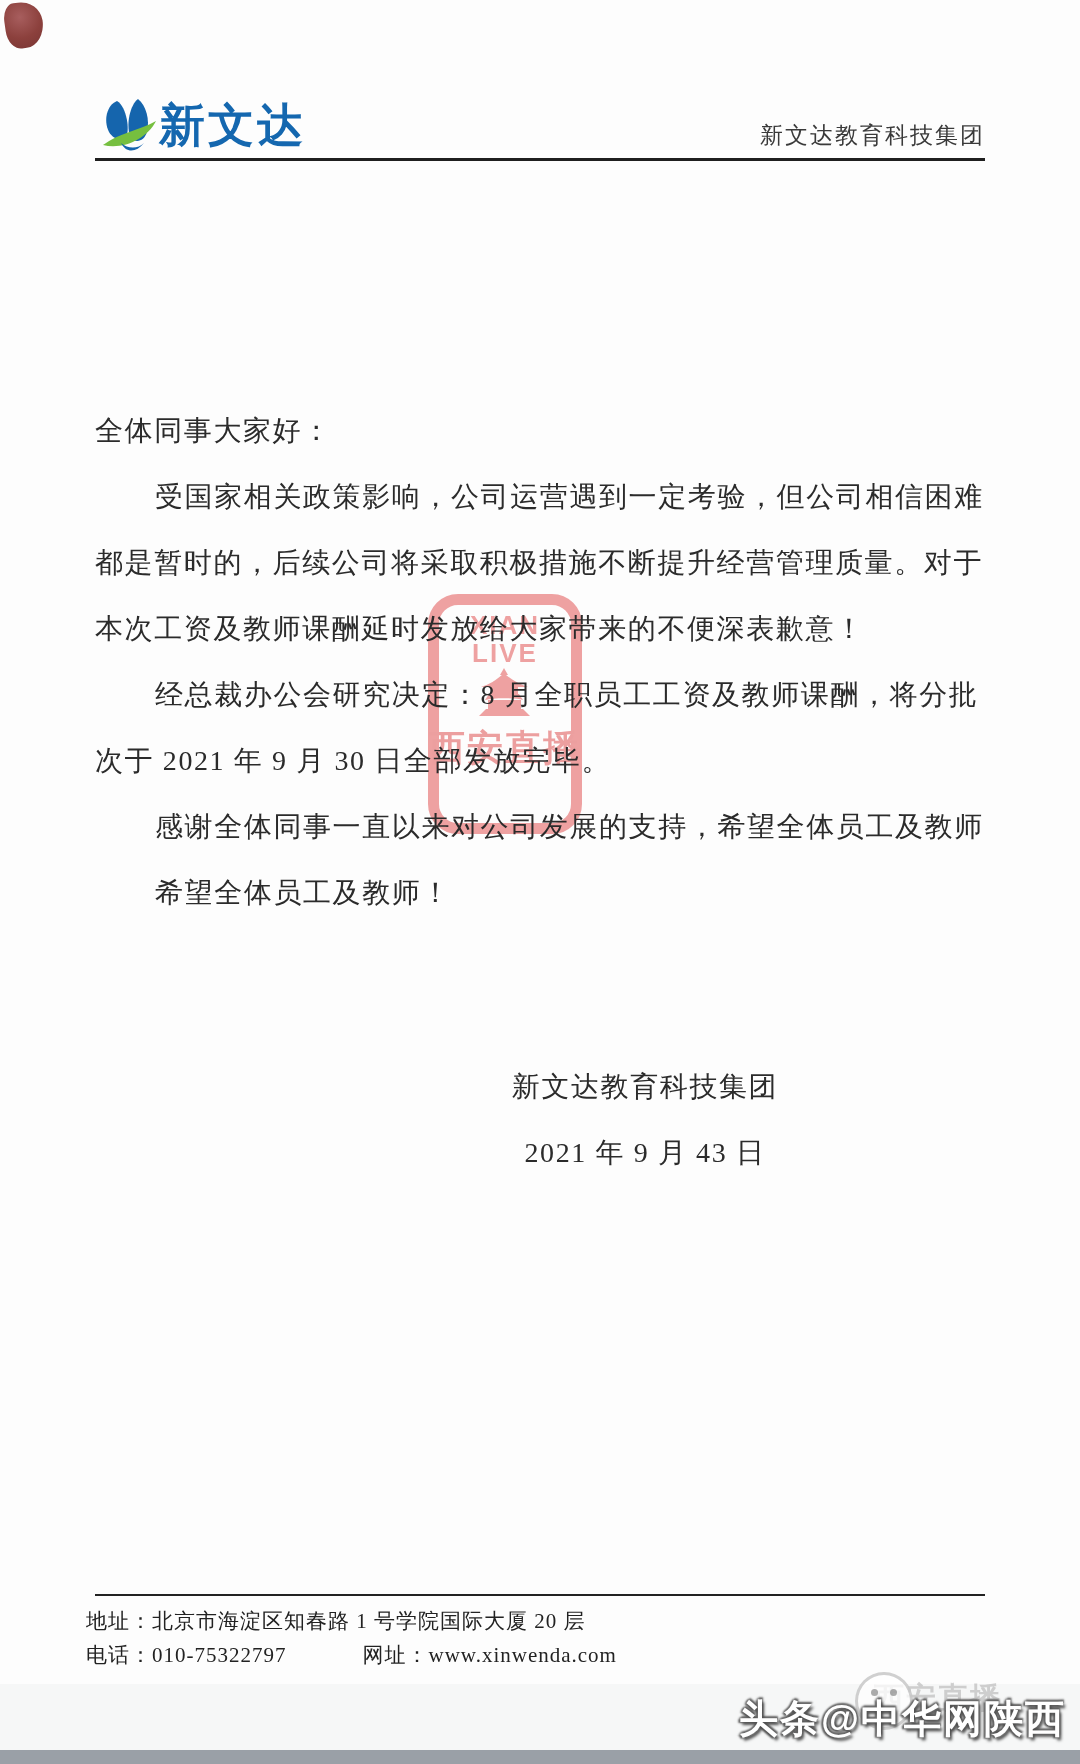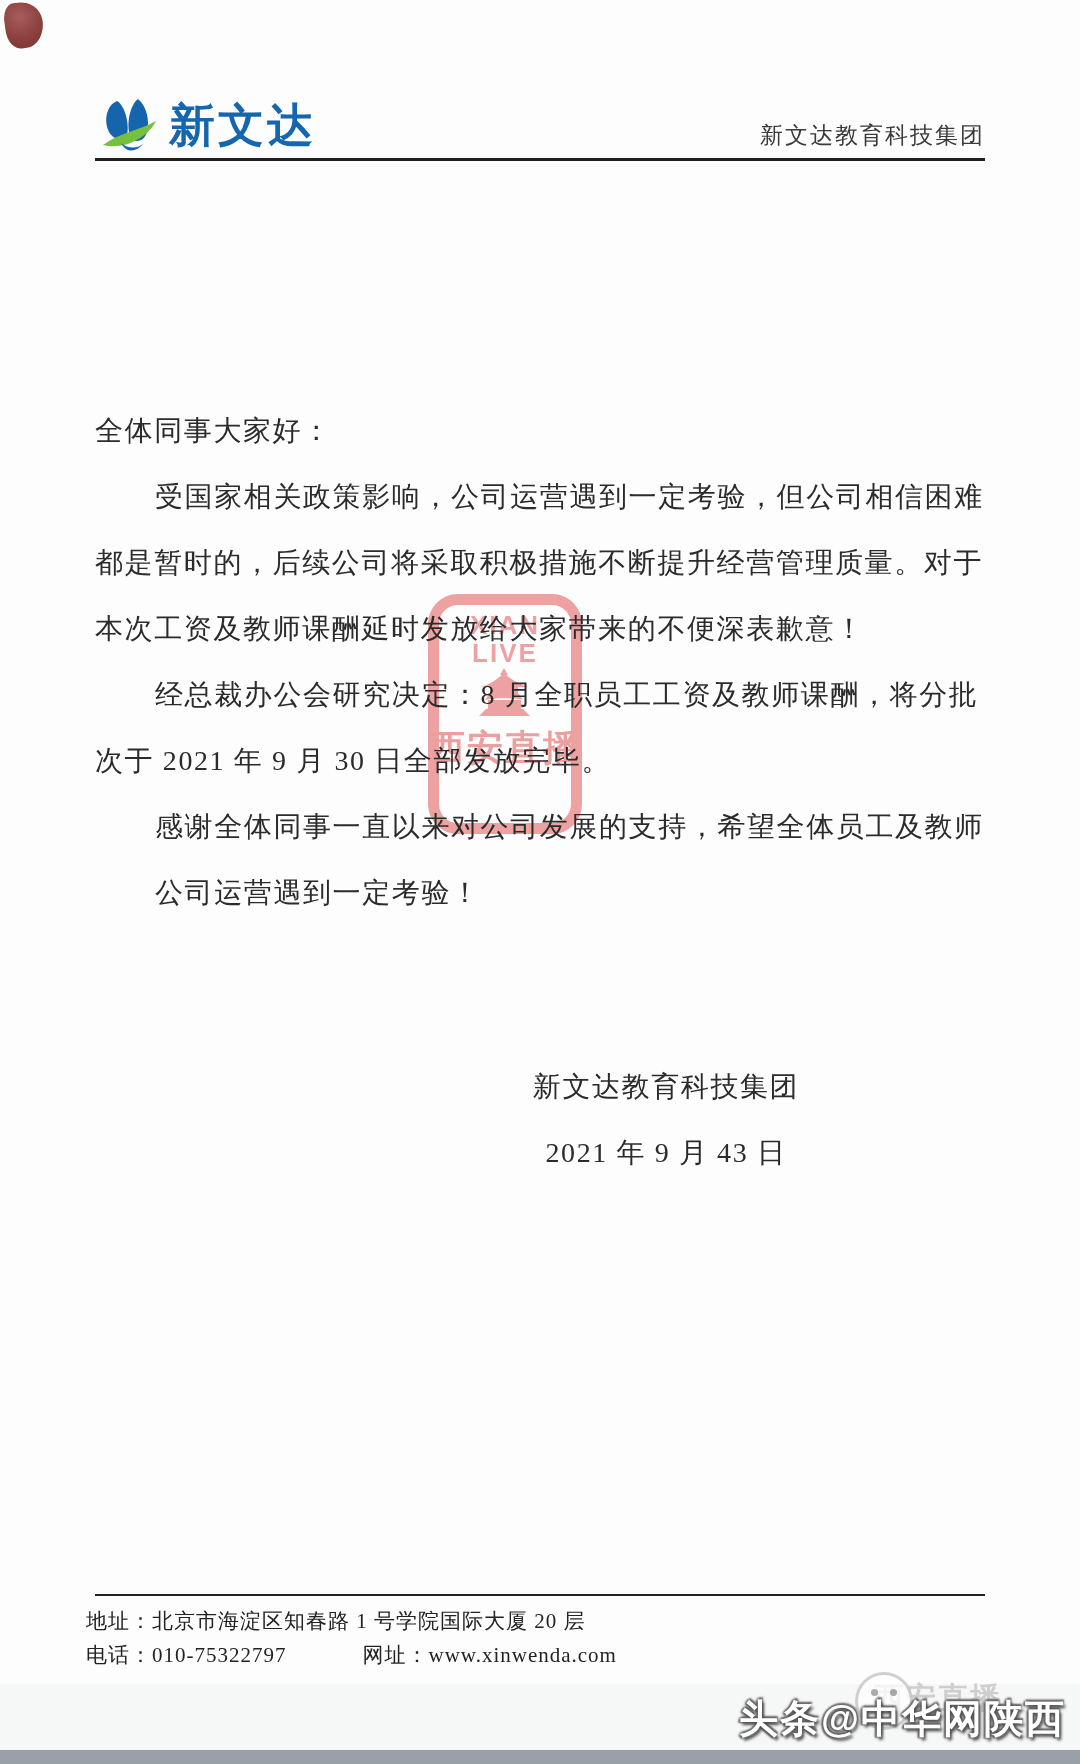--- a/index.html
+++ b/index.html
@@ -7,32 +7,32 @@
         font-family:"Liberation Serif","DejaVu Serif",serif;color:#2b2b2b;}
 
   
   .corner-stamp{position:absolute;left:5px;top:2px;width:38px;height:46px;opacity:.92;
         background:radial-gradient(circle at 42% 32%, #a05050 0%, #82302c 55%, #6d2422 100%);
         border-radius:34% 66% 58% 42% / 42% 52% 62% 48%;transform:rotate(-8deg);}
 
   
   .header{position:absolute;top:84px;left:95px;right:95px;height:72px;
         display:flex;justify-content:space-between;align-items:flex-end;}
-  .logo{display:flex;align-items:center;gap:10px;}
+  .logo{display:flex;align-items:center;gap:0;}
   .logo-text{font-family:"Liberation Sans","DejaVu Sans",sans-serif;font-weight:bold;
         font-size:46px;color:#1467af;letter-spacing:3px;line-height:1;}
   .org-name{font-size:23px;color:#3a3a3a;letter-spacing:2px;padding-bottom:5px;}
   .header-rule{position:absolute;top:158px;left:95px;right:95px;height:3px;background:#1f1f1f;}
 
   
   .doc-title{position:absolute;top:246px;left:0;right:0;text-align:center;
         font-size:31px;font-weight:bold;letter-spacing:1px;color:#1c1c1c;z-index:2;}
 
   
-  .body{position:absolute;top:398px;left:95px;right:89px;font-size:28px;
+  .body{position:absolute;top:398px;left:95px;right:110px;font-size:28px;
         letter-spacing:1.6px;z-index:2;}
   .line{height:66px;line-height:66px;white-space:nowrap;}
   .indent{text-indent:60px;}
   .spacer{height:64px;}
   .sig{width:280px;margin-left:auto;margin-right:185px;text-align:center;}
 
   
   .watermark{position:absolute;left:428px;top:594px;width:154px;height:240px;opacity:.5;z-index:1;
         font-family:"Liberation Sans","DejaVu Sans",sans-serif;}
   .wm-box{position:absolute;left:0;top:0;right:0;bottom:0;border:11px solid #e04848;border-radius:30px;}
@@ -93,21 +93,21 @@
 
 
   <div class="body">
     <div class="line">全体同事大家好：</div>
     <div class="line indent">受国家相关政策影响，公司运营遇到一定考验，但公司相信困难</div>
     <div class="line">都是暂时的，后续公司将采取积极措施不断提升经营管理质量。对于</div>
     <div class="line">本次工资及教师课酬延时发放给大家带来的不便深表歉意！</div>
     <div class="line indent">经总裁办公会研究决定：8 月全职员工工资及教师课酬，将分批</div>
     <div class="line">次于 2021 年 9 月 30 日全部发放完毕。</div>
     <div class="line indent">感谢全体同事一直以来对公司发展的支持，希望全体员工及教师</div>
-    <div class="line indent">公司运营遇到一定考验！</div>
+    <div class="line indent">希望全体员工及教师！</div>
     <div class="spacer"></div>
     <div class="spacer"></div>
     <div class="sig">
       <div class="line">新文达教育科技集团</div>
       <div class="line">2021 年 9 月 43 日</div>
     </div>
   </div>
 
   <div class="watermark">
     <div class="wm-box"></div>

